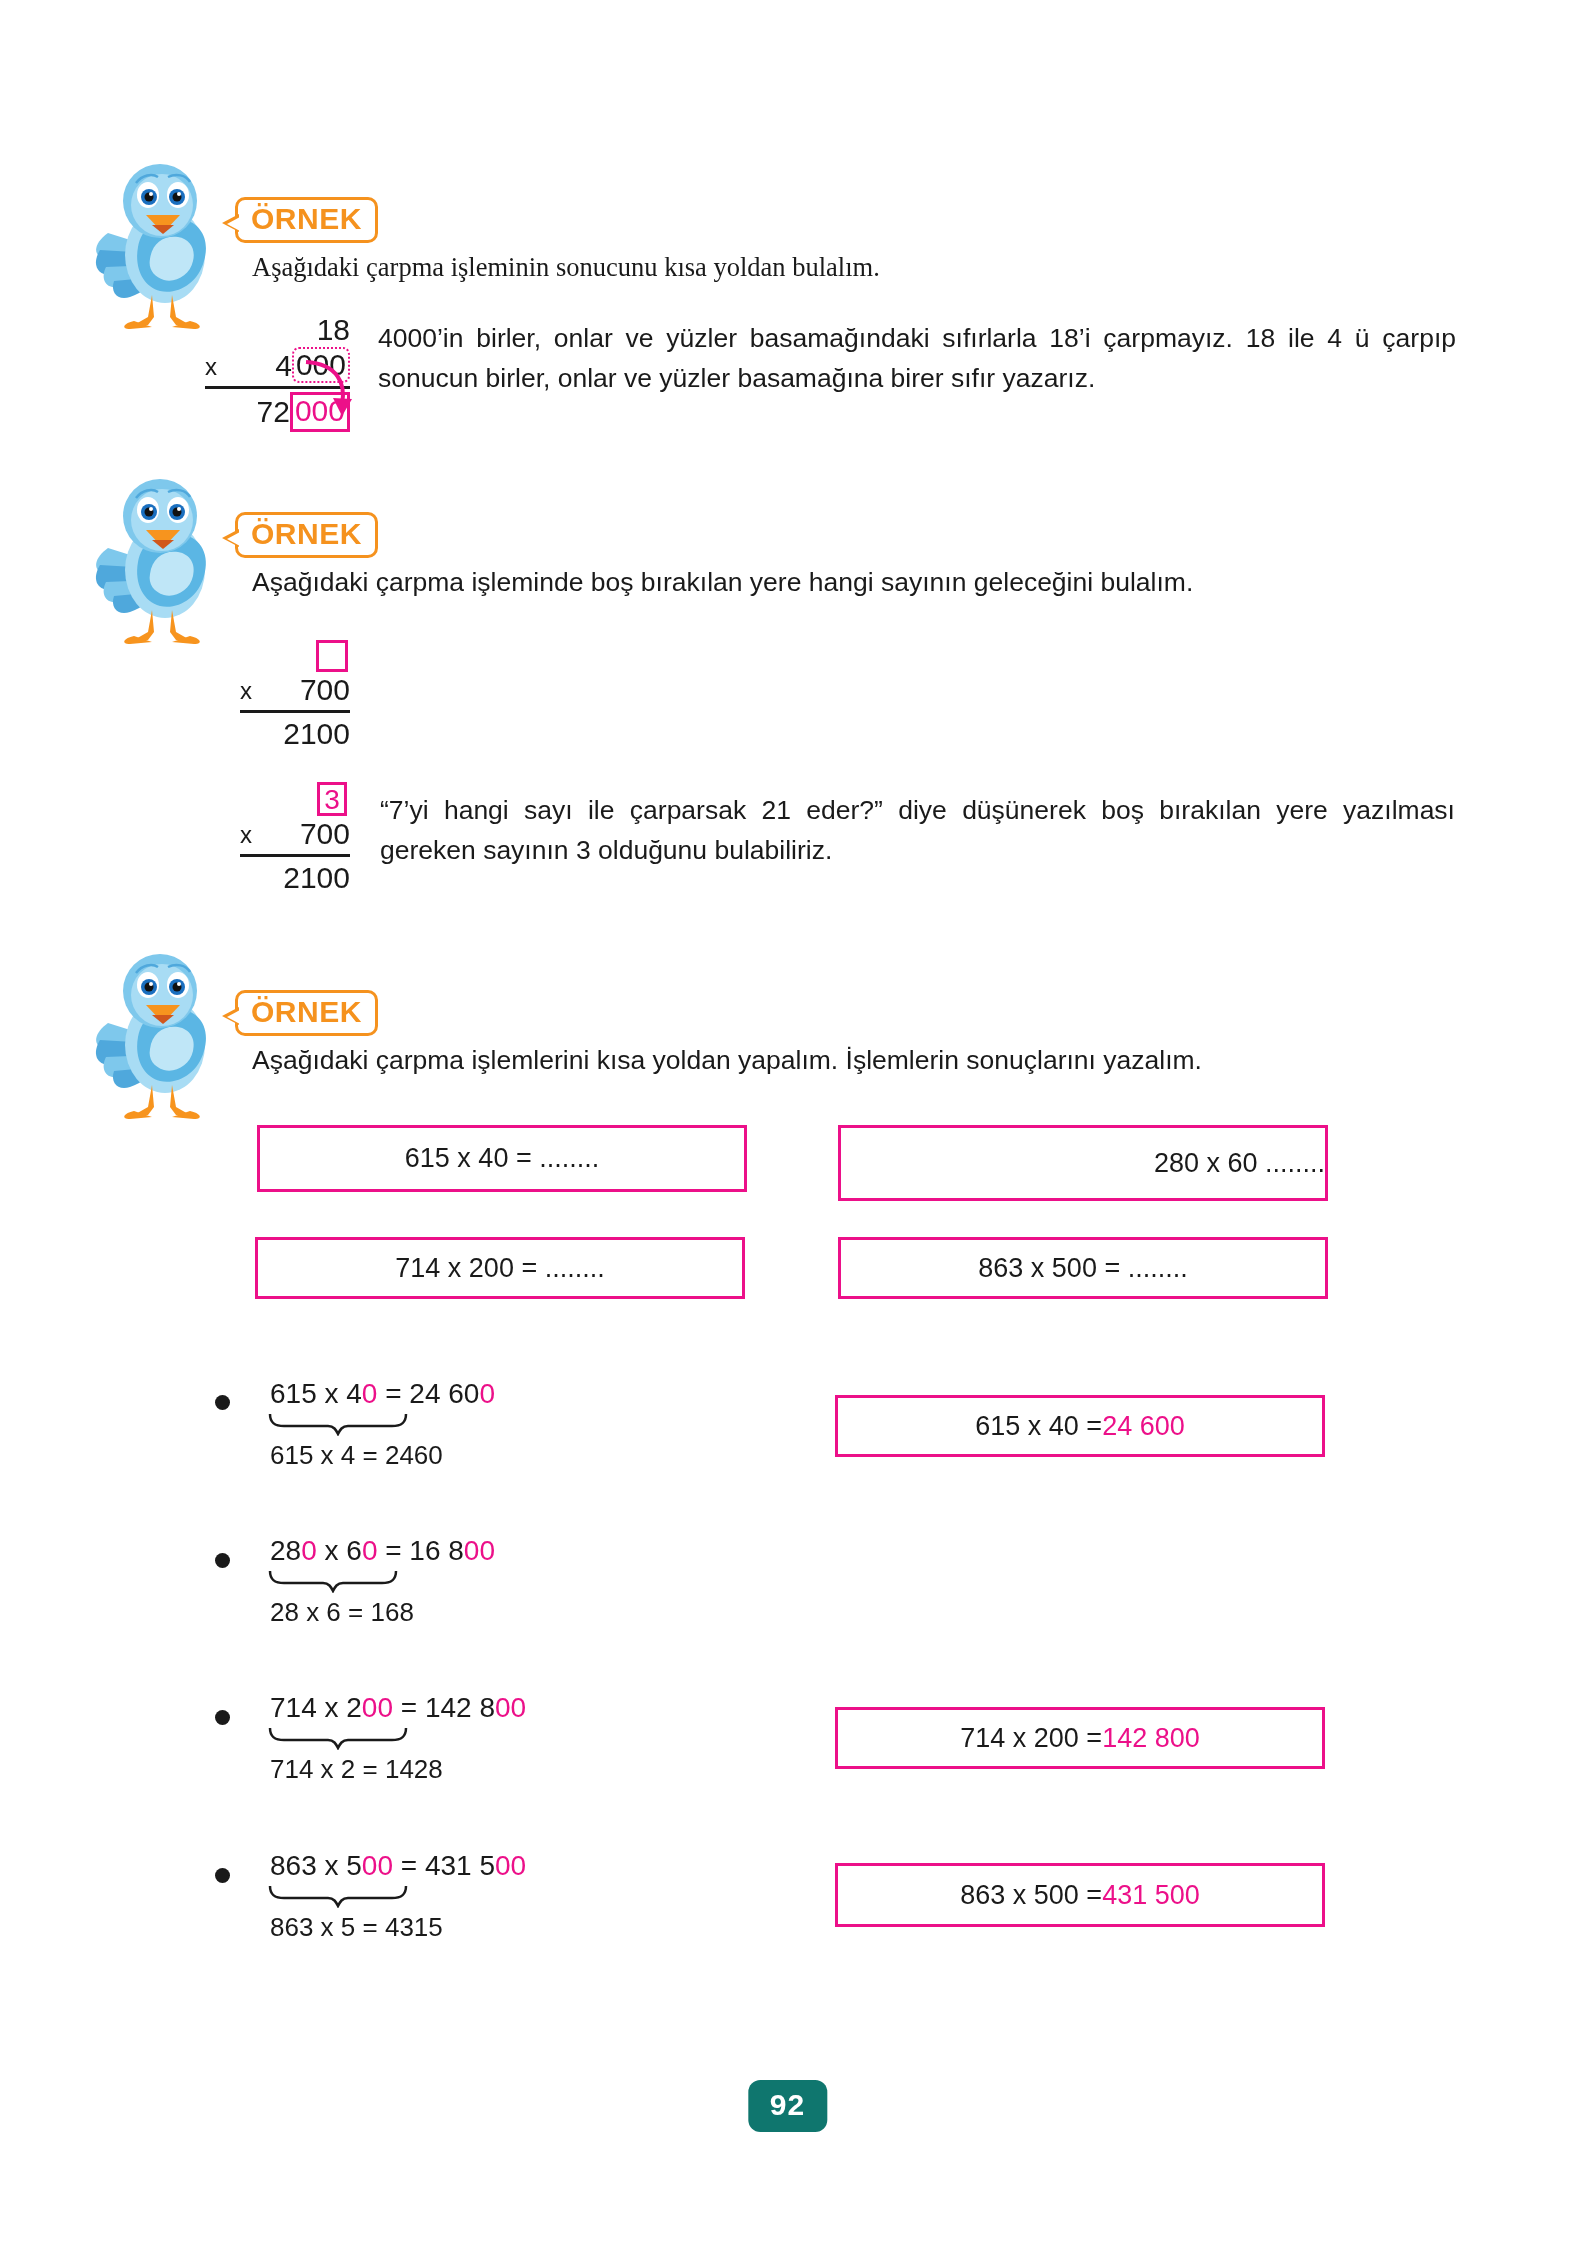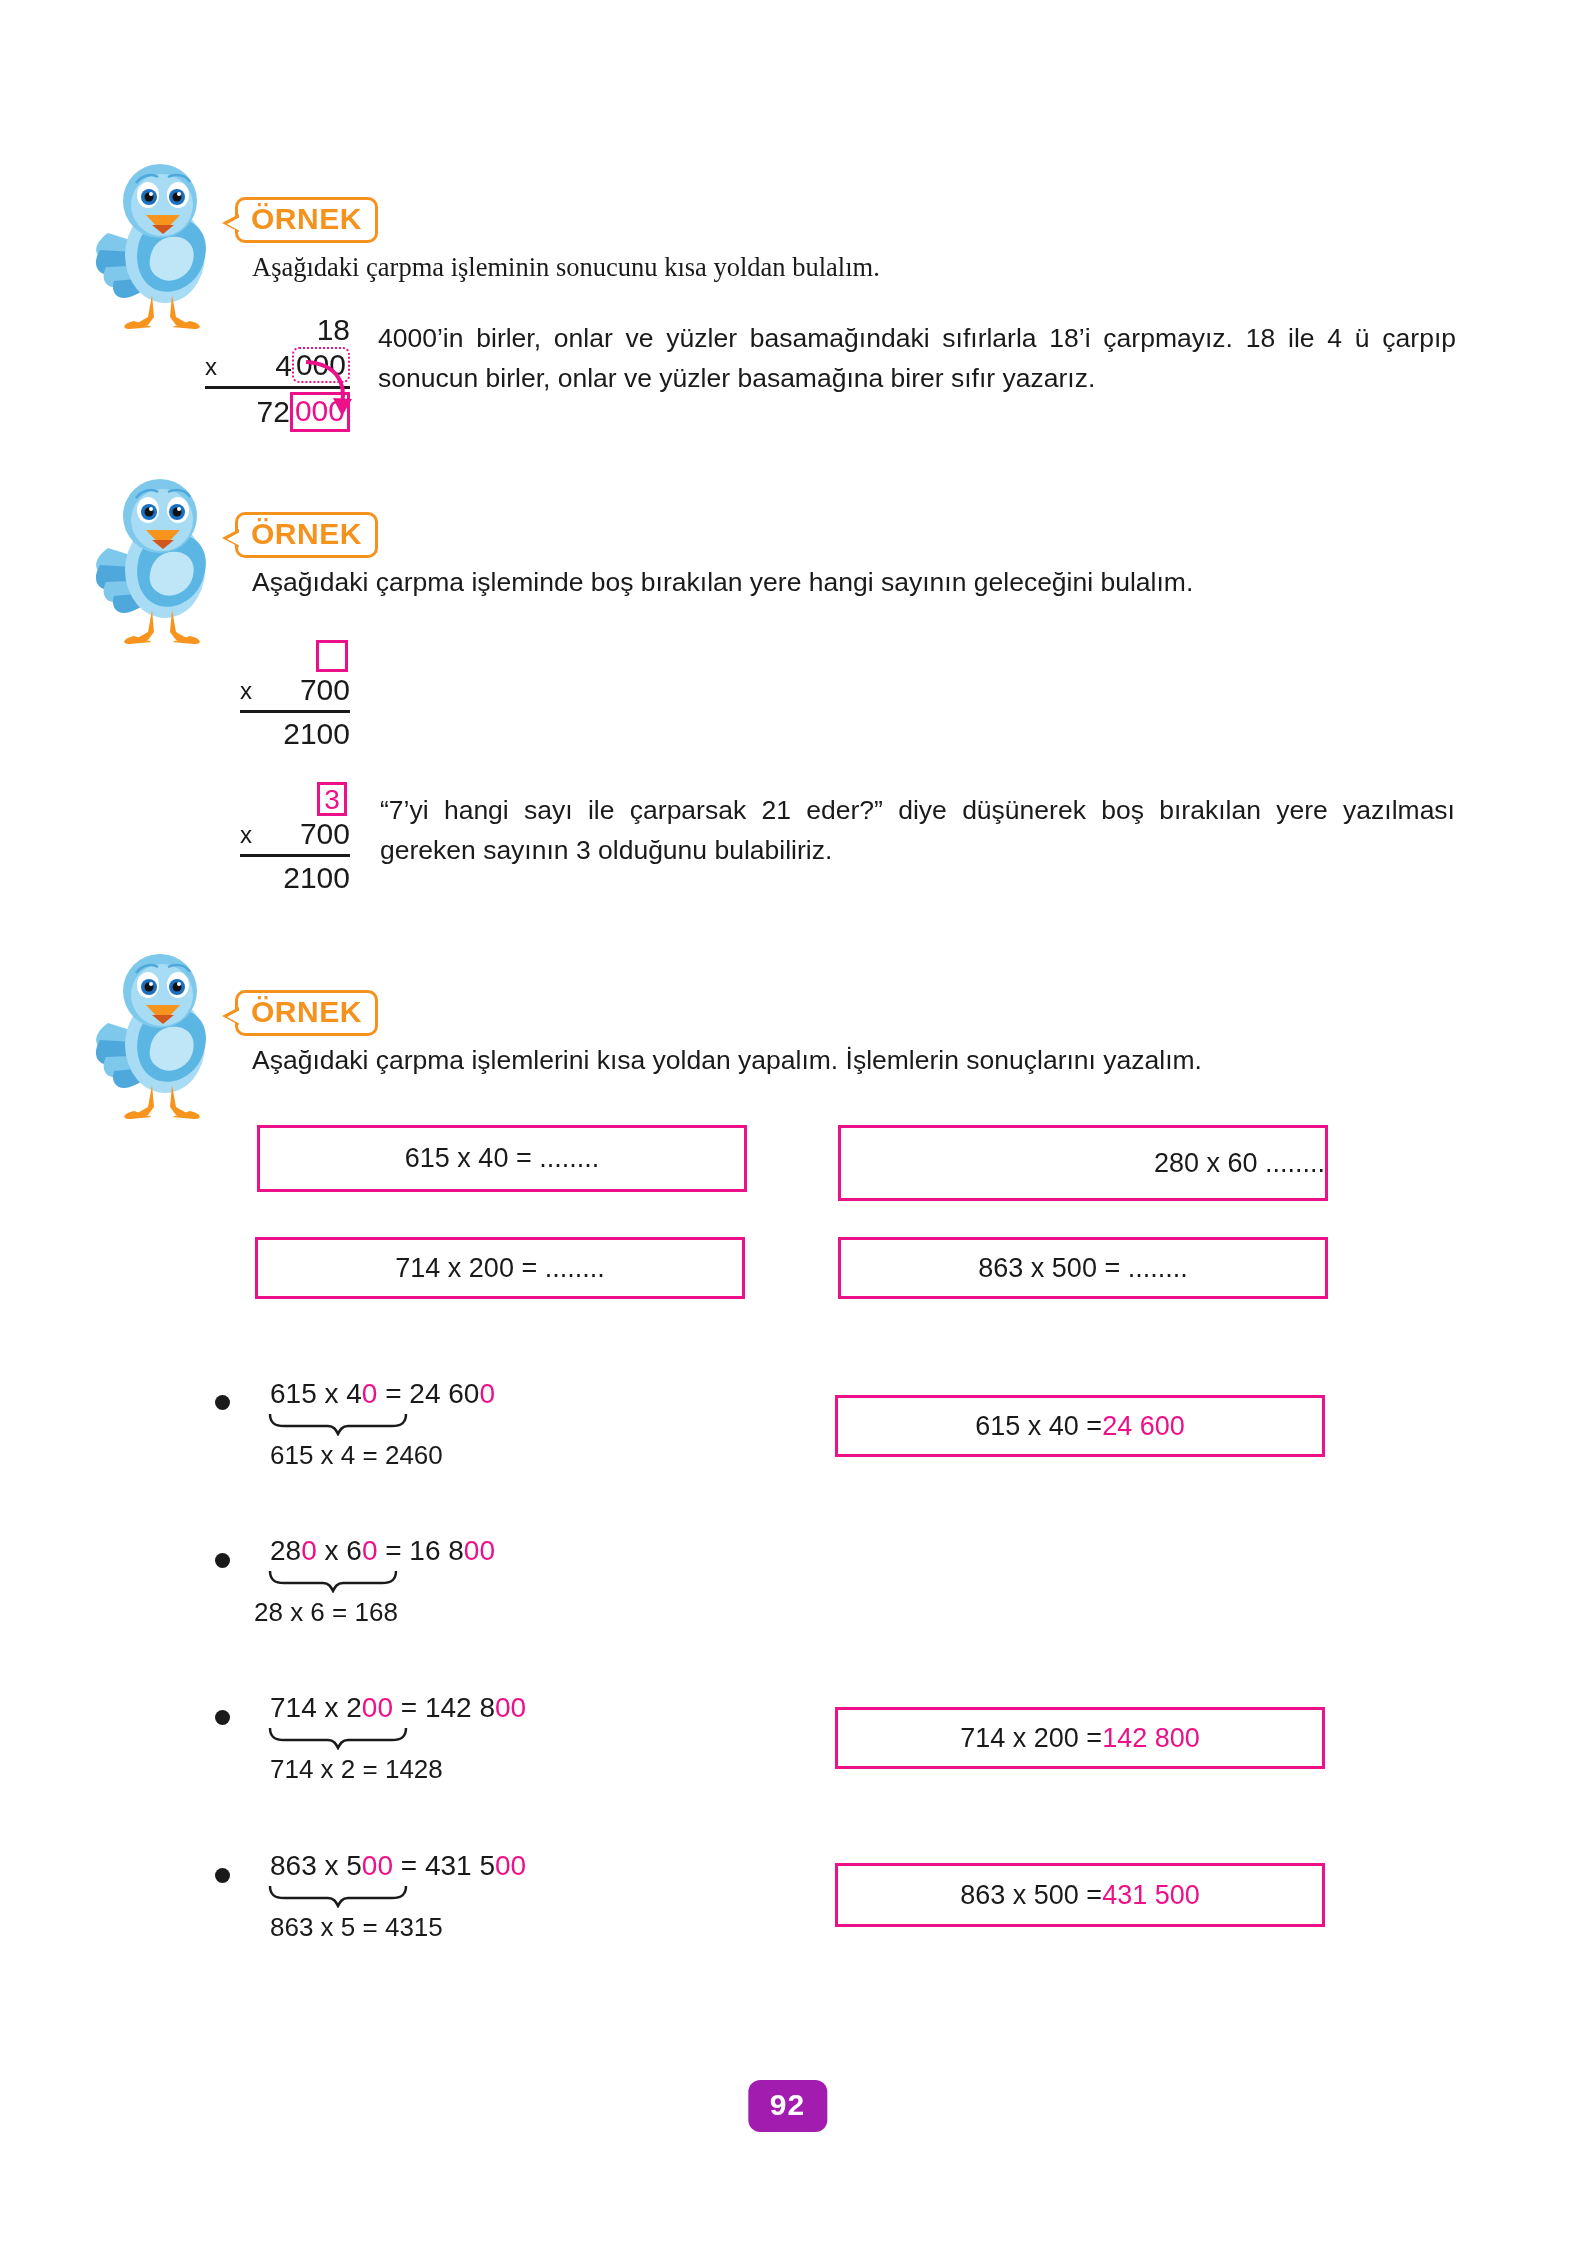--- a/index.html
+++ b/index.html
@@ -153,21 +153,21 @@
     color: #1a1a1a;
     white-space: pre;
   }
   .brace { position: absolute; }
 
   
   .pagenum {
     position: absolute;
     left: 50%;
     transform: translateX(-50%);
-    background: #a21caf;
+    background: #0f766e;
     color: #ffffff;
     font-size: 30px;
     font-weight: bold;
     border-radius: 12px;
     padding: 8px 22px 10px 22px;
     letter-spacing: 1px;
   }
 </style>
 </head>
 <body>
@@ -341,21 +341,21 @@
   <svg class="brace" style="left:268px; top:1412px; width:140px; height:24px;" viewBox="0 0 140 24">
     <path d="M2 2 C2 12 8 14 16 14 L60 14 C66 14 68 18 70 22 C72 18 74 14 80 14 L124 14 C132 14 138 12 138 2" stroke="#1a1a1a" stroke-width="2.5" fill="none"></path>
   </svg>
   <div class="subline" style="left:270px; top:1440px;">615 x 4 = 2460</div>
 
   <div class="bullet" style="left:215px; top:1553px;"></div>
   <div class="solline" style="left:270px; top:1535px;"><span>28</span><span class="pink">0</span><span> x 6</span><span class="pink">0</span><span> = 16 8</span><span class="pink">00</span></div>
   <svg class="brace" style="left:268px; top:1569px; width:130px; height:24px;" viewBox="0 0 130 24">
     <path d="M2 2 C2 12 8 14 16 14 L55 14 C61 14 63 18 65 22 C67 18 69 14 75 14 L114 14 C122 14 128 12 128 2" stroke="#1a1a1a" stroke-width="2.5" fill="none"></path>
   </svg>
-  <div class="subline" style="left:254px; top:1597px;">28 x 6 = 168</div>
+  <div class="subline" style="left:270px; top:1597px;">28 x 6 = 168</div>
 
   <div class="bullet" style="left:215px; top:1710px;"></div>
   <div class="solline" style="left:270px; top:1692px;"><span>714 x 2</span><span class="pink">00</span><span> = 142 8</span><span class="pink">00</span></div>
   <svg class="brace" style="left:268px; top:1726px; width:140px; height:24px;" viewBox="0 0 140 24">
     <path d="M2 2 C2 12 8 14 16 14 L60 14 C66 14 68 18 70 22 C72 18 74 14 80 14 L124 14 C132 14 138 12 138 2" stroke="#1a1a1a" stroke-width="2.5" fill="none"></path>
   </svg>
   <div class="subline" style="left:270px; top:1754px;">714 x 2 = 1428</div>
 
   <div class="bullet" style="left:215px; top:1868px;"></div>
   <div class="solline" style="left:270px; top:1850px;"><span>863 x 5</span><span class="pink">00</span><span> = 431 5</span><span class="pink">00</span></div>

